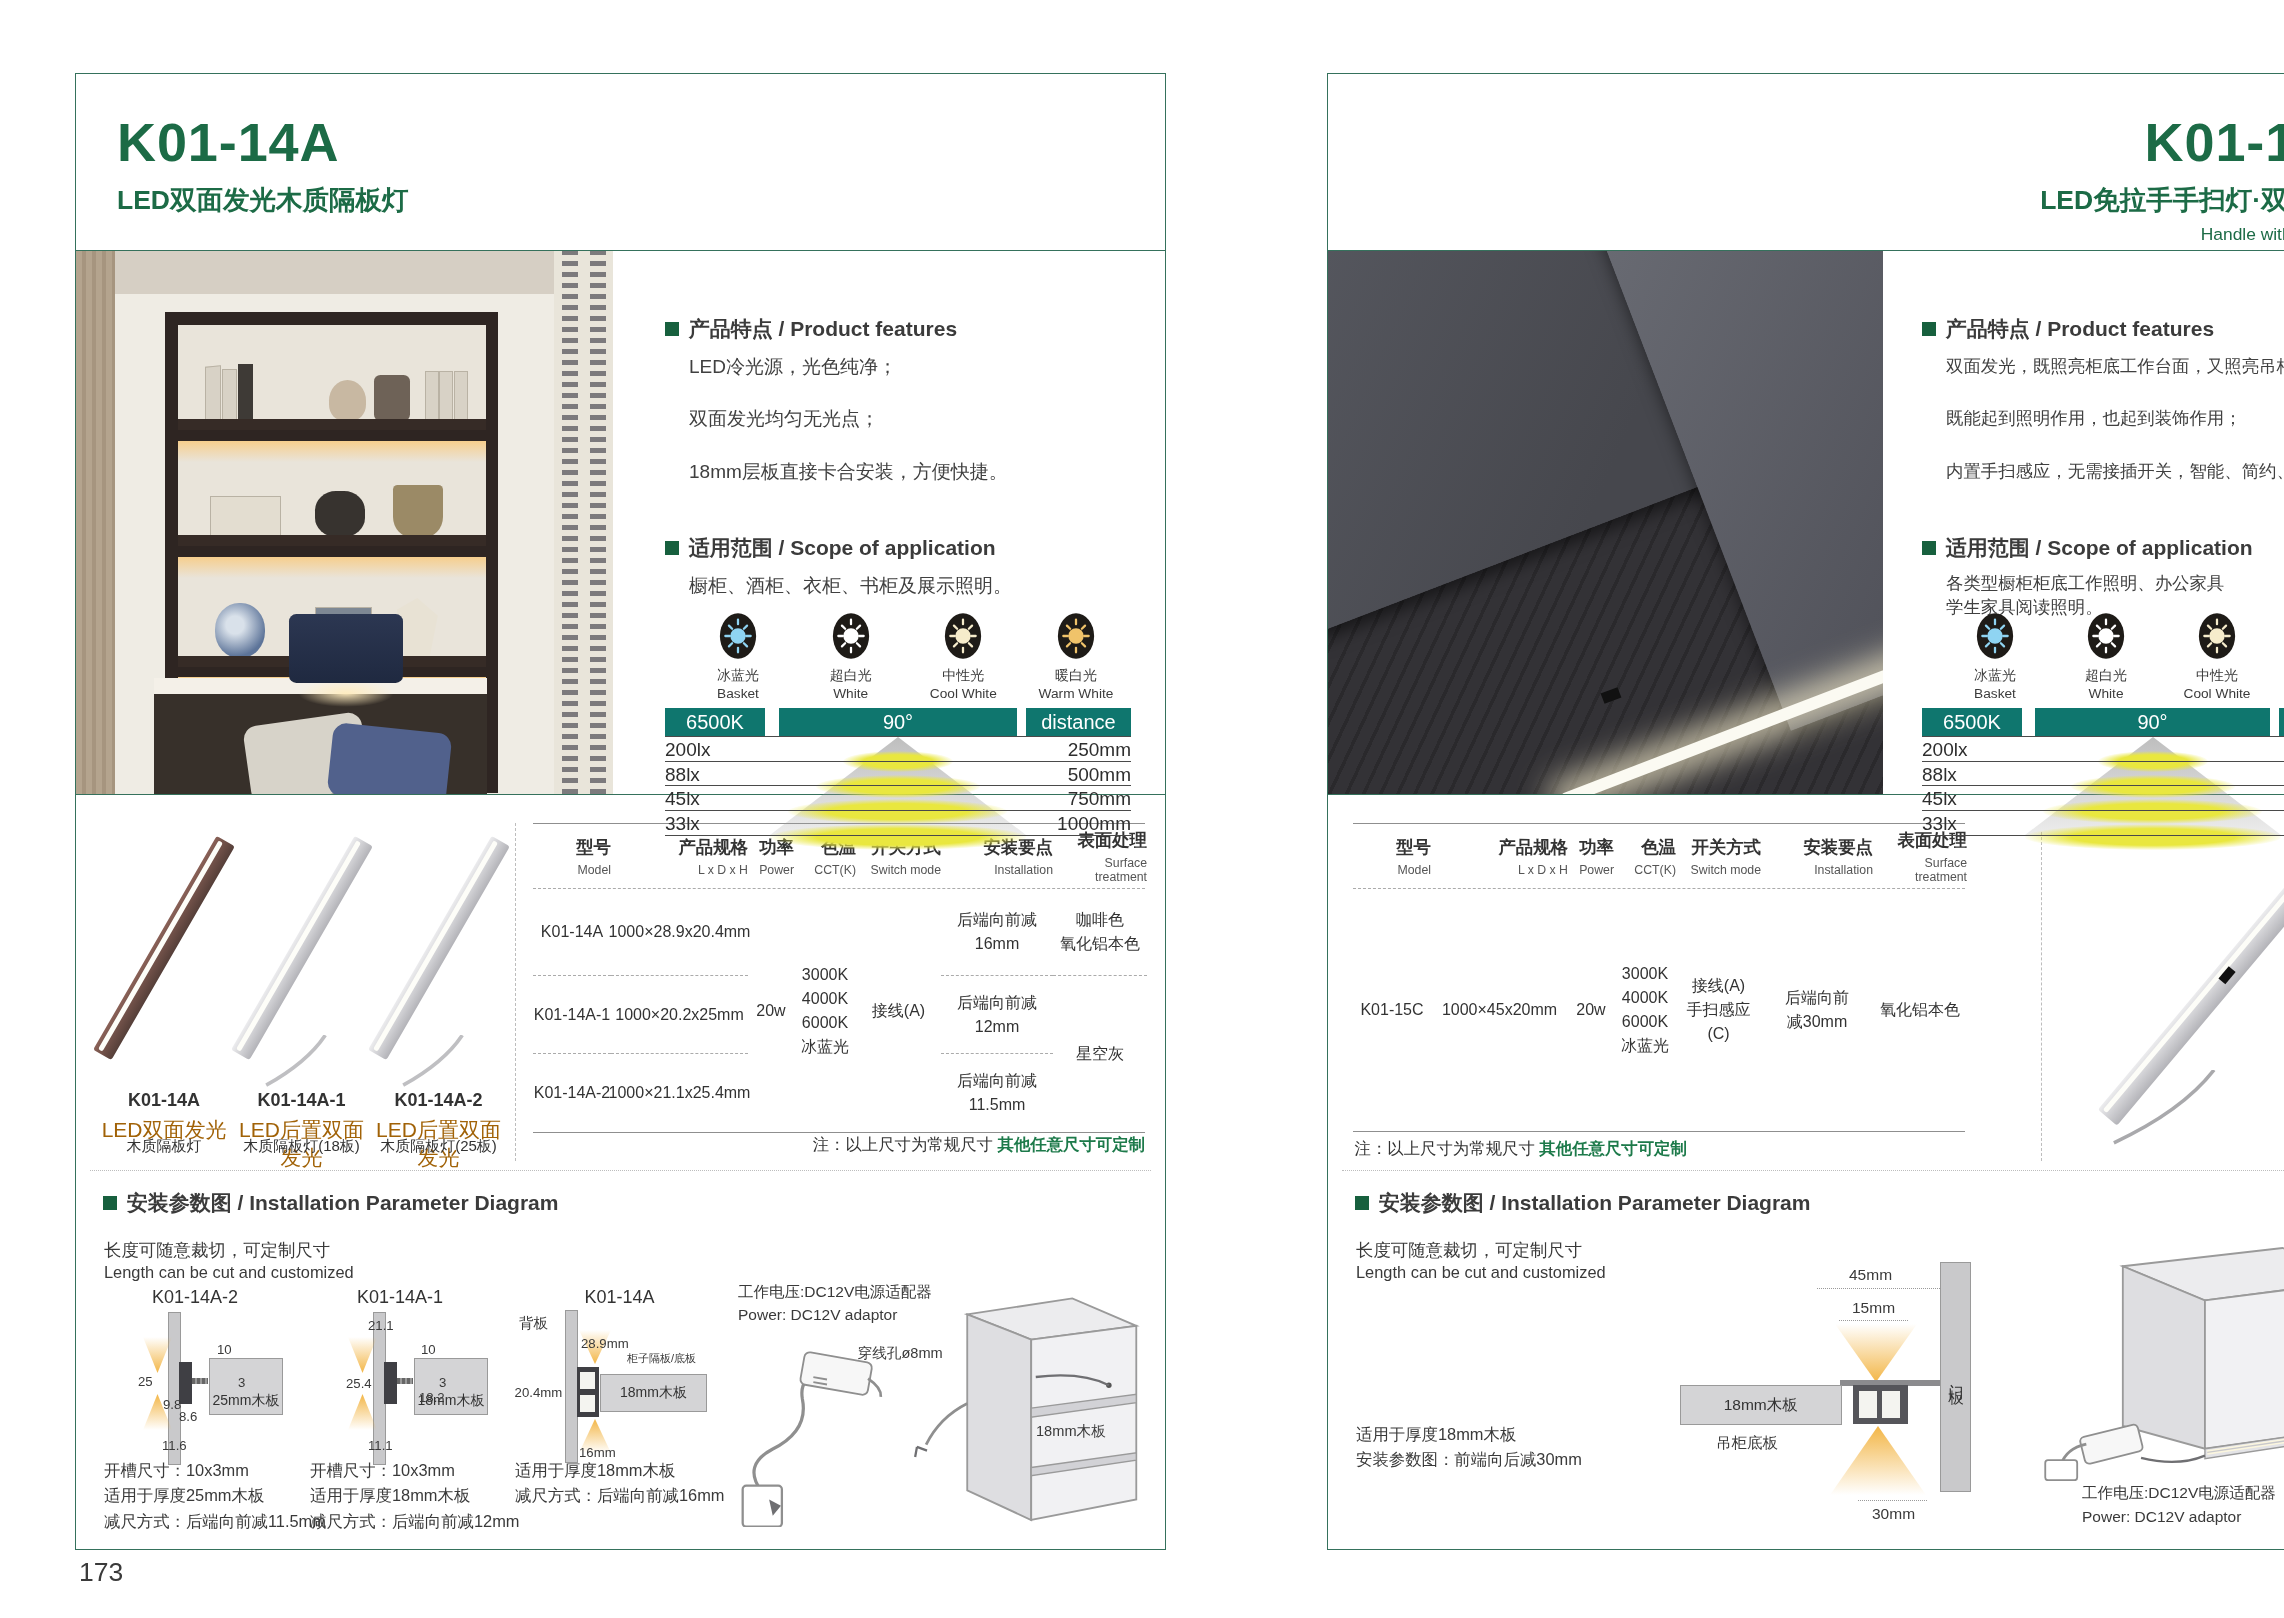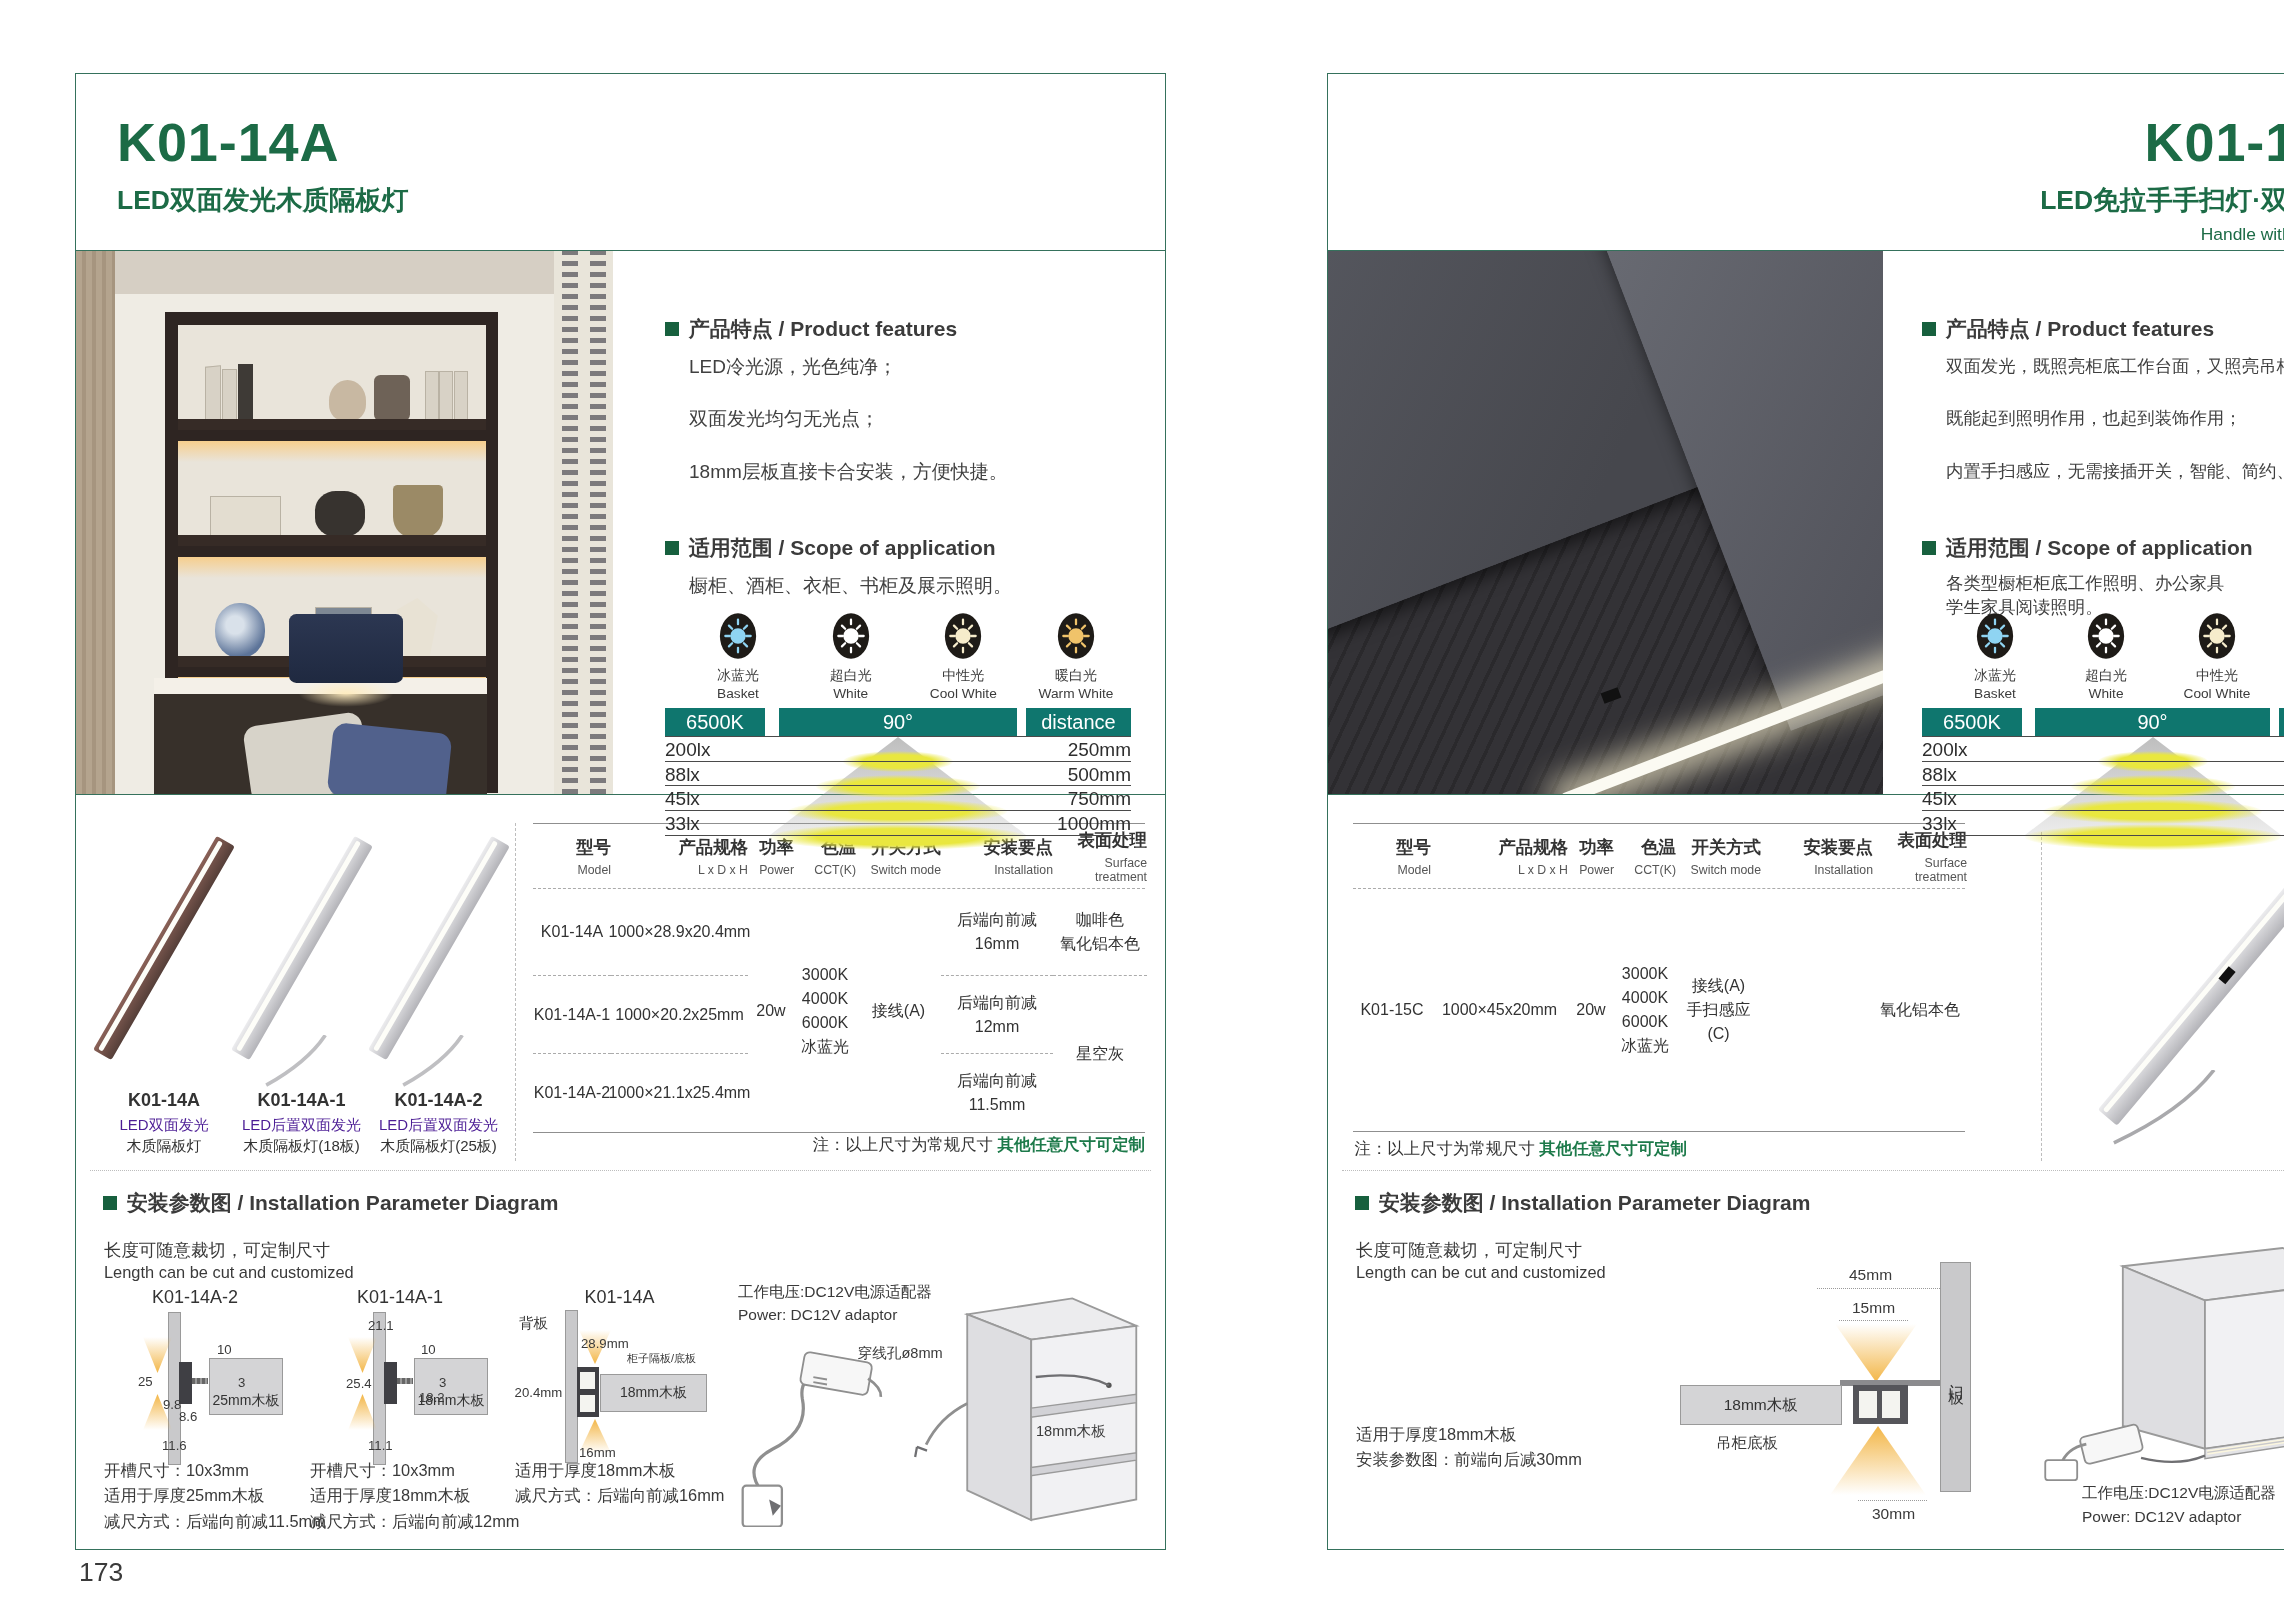--- a/index.html
+++ b/index.html
@@ -86,21 +86,21 @@
   .vdash{position:absolute;border-left:1.4px dashed #bdbdbd;}
   .hdot{position:absolute;border-top:1.8px dotted #bdbdbd;left:13.7px;right:13.7px;}
   .prod{position:absolute;width:135px;height:352px;}
   .bar{position:absolute;left:50%;top:132px;width:247px;height:21px;
     transform:translate(-50%,-50%) rotate(-60deg);border-radius:2.7px;}
   .bar .strip{position:absolute;left:2.7px;right:2.7px;top:3.7px;height:5.5px;background:#fdfdf8;border-radius:2.3px;}
   .bar.brown{background:linear-gradient(#8a6157,#553f39);}
   .bar.silver{background:linear-gradient(#ececee,#b3b3b8);}
   .p-cable{position:absolute;left:13.7px;top:219px;}
   .p-model{position:absolute;top:274px;left:0;width:100%;text-align:center;font-size:18px;font-weight:bold;color:#333;}
-  .p-l1{position:absolute;top:300px;left:0;width:100%;text-align:center;font-size:15px;color:#4c1d95;}
+  .p-l1{position:absolute;top:300px;left:0;width:100%;text-align:center;font-size:21px;color:#a16207;}
   .p-l2{position:absolute;top:321px;left:0;width:100%;text-align:center;font-size:15px;color:#333;}
   
   .spec{position:absolute;}
   .shrow{display:grid;grid-template-columns:78px 137px 46px 62px 85px 112px 94px;
     border-top:1.8px solid #8f8f8f;border-bottom:1.4px dashed #ababab;height:64px;align-items:center;}
   .shc{text-align:right;}
   .shc .cn{font-size:17.4px;font-weight:bold;color:#333;}
   .shc .en{font-size:12.3px;color:#555;margin-top:3.7px;}
   .sbody{display:grid;grid-template-columns:78px 137px 46px 62px 85px 112px 94px;
     border-bottom:1.8px solid #8f8f8f;}
@@ -662,20 +662,24 @@
       <div class="tc" style="grid-area:1/4;">
         <span>3000K</span>
         <span>4000K</span>
         <span>6000K</span>
         <span>冰蓝光</span>
       </div>
       <div class="tc" style="grid-area:1/5;">
         <span>接线(A)</span>
         <span>手扫感应(C)</span>
       </div>
+      <div class="tc" style="grid-area:1/6;">
+        <span>后端向前</span>
+        <span>减30mm</span>
+      </div>
       <div class="tc" style="grid-area:1/7;">氧化铝本色</div>
     </div>
   </div>
   <div class="note" style="left:26.5px;top:1064px;">
     <span>注：以上尺寸为常规尺寸 </span><span class="gr">其他任意尺寸可定制</span>
   </div>
   <div class="vdash" style="left:713px;top:758px;height:329px;"></div>
   <div class="abs" style="left:731px;top:749px;width:338px;height:338px;">
     <div class="bar silver" style="left:50%;top:151px;width:375px;height:25px;transform:translate(-50%,-50%) rotate(-50deg);">
       <div class="strip"></div>

